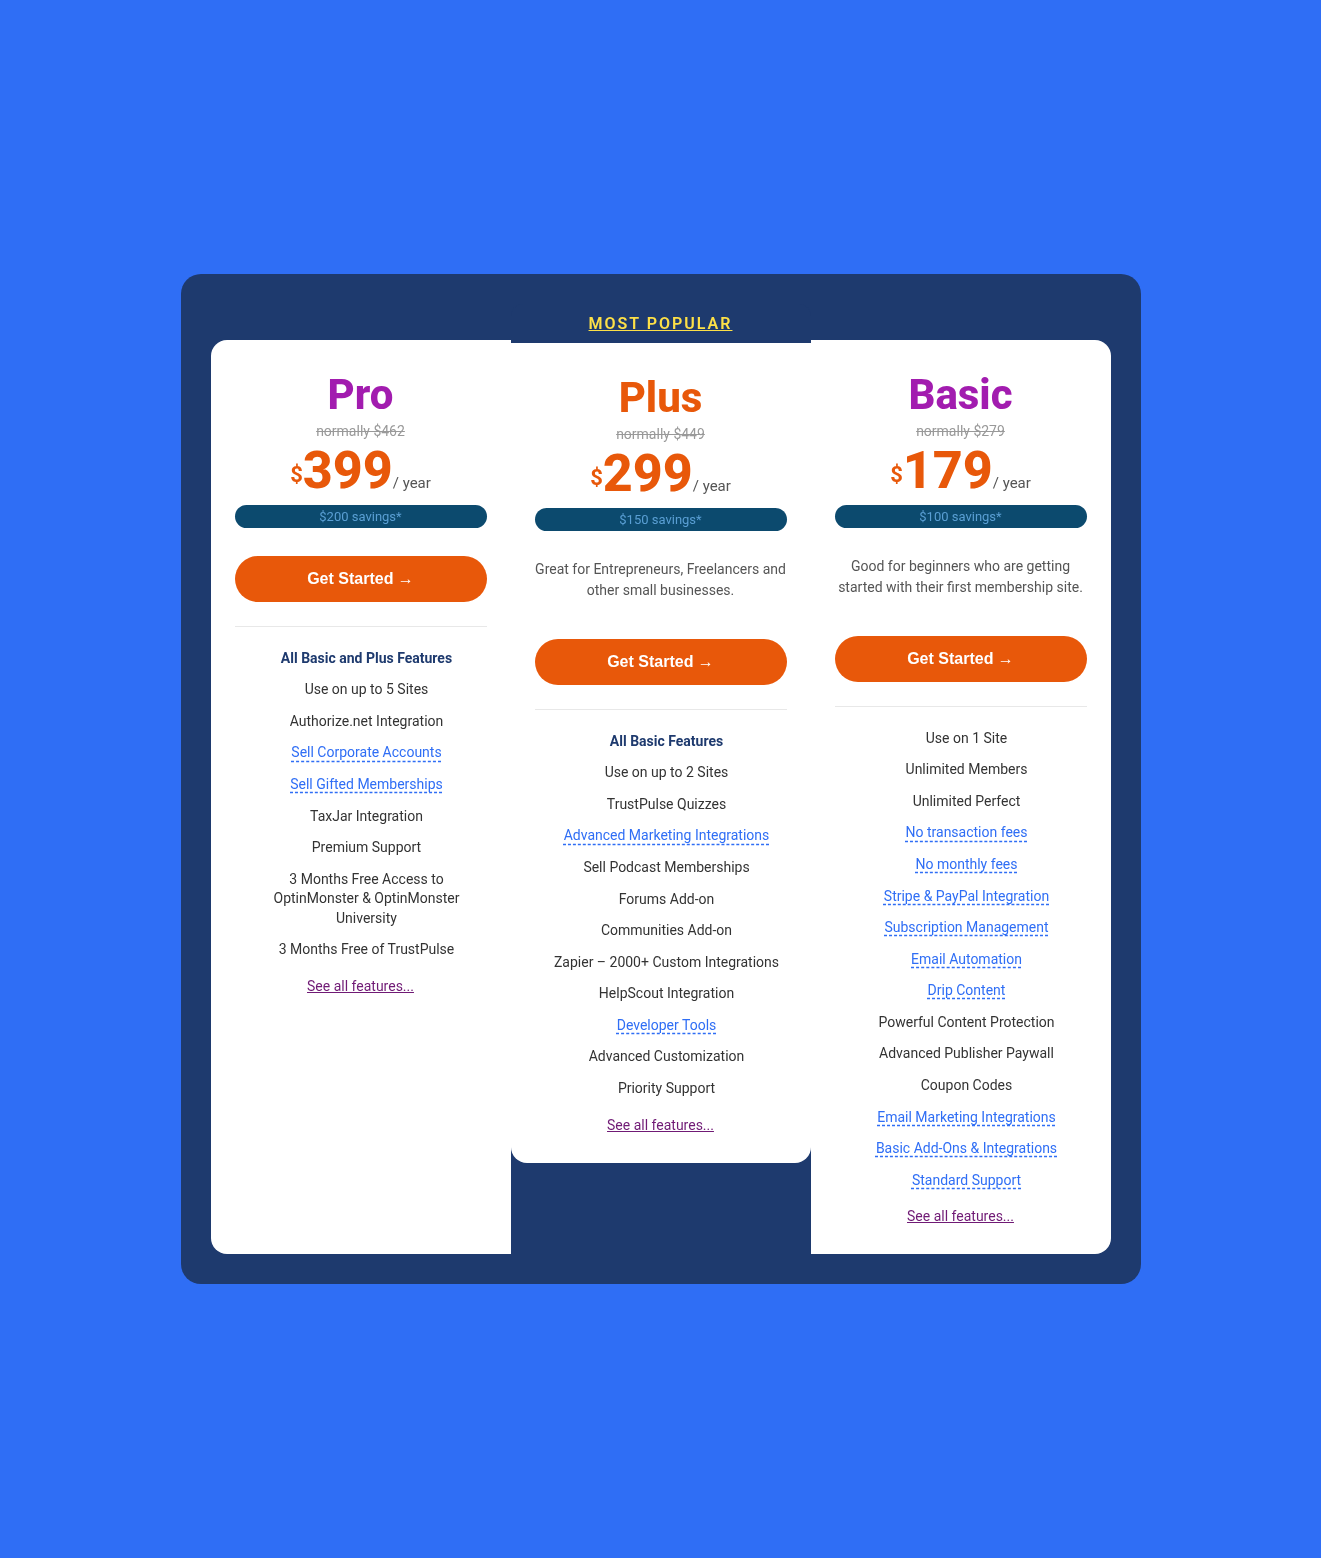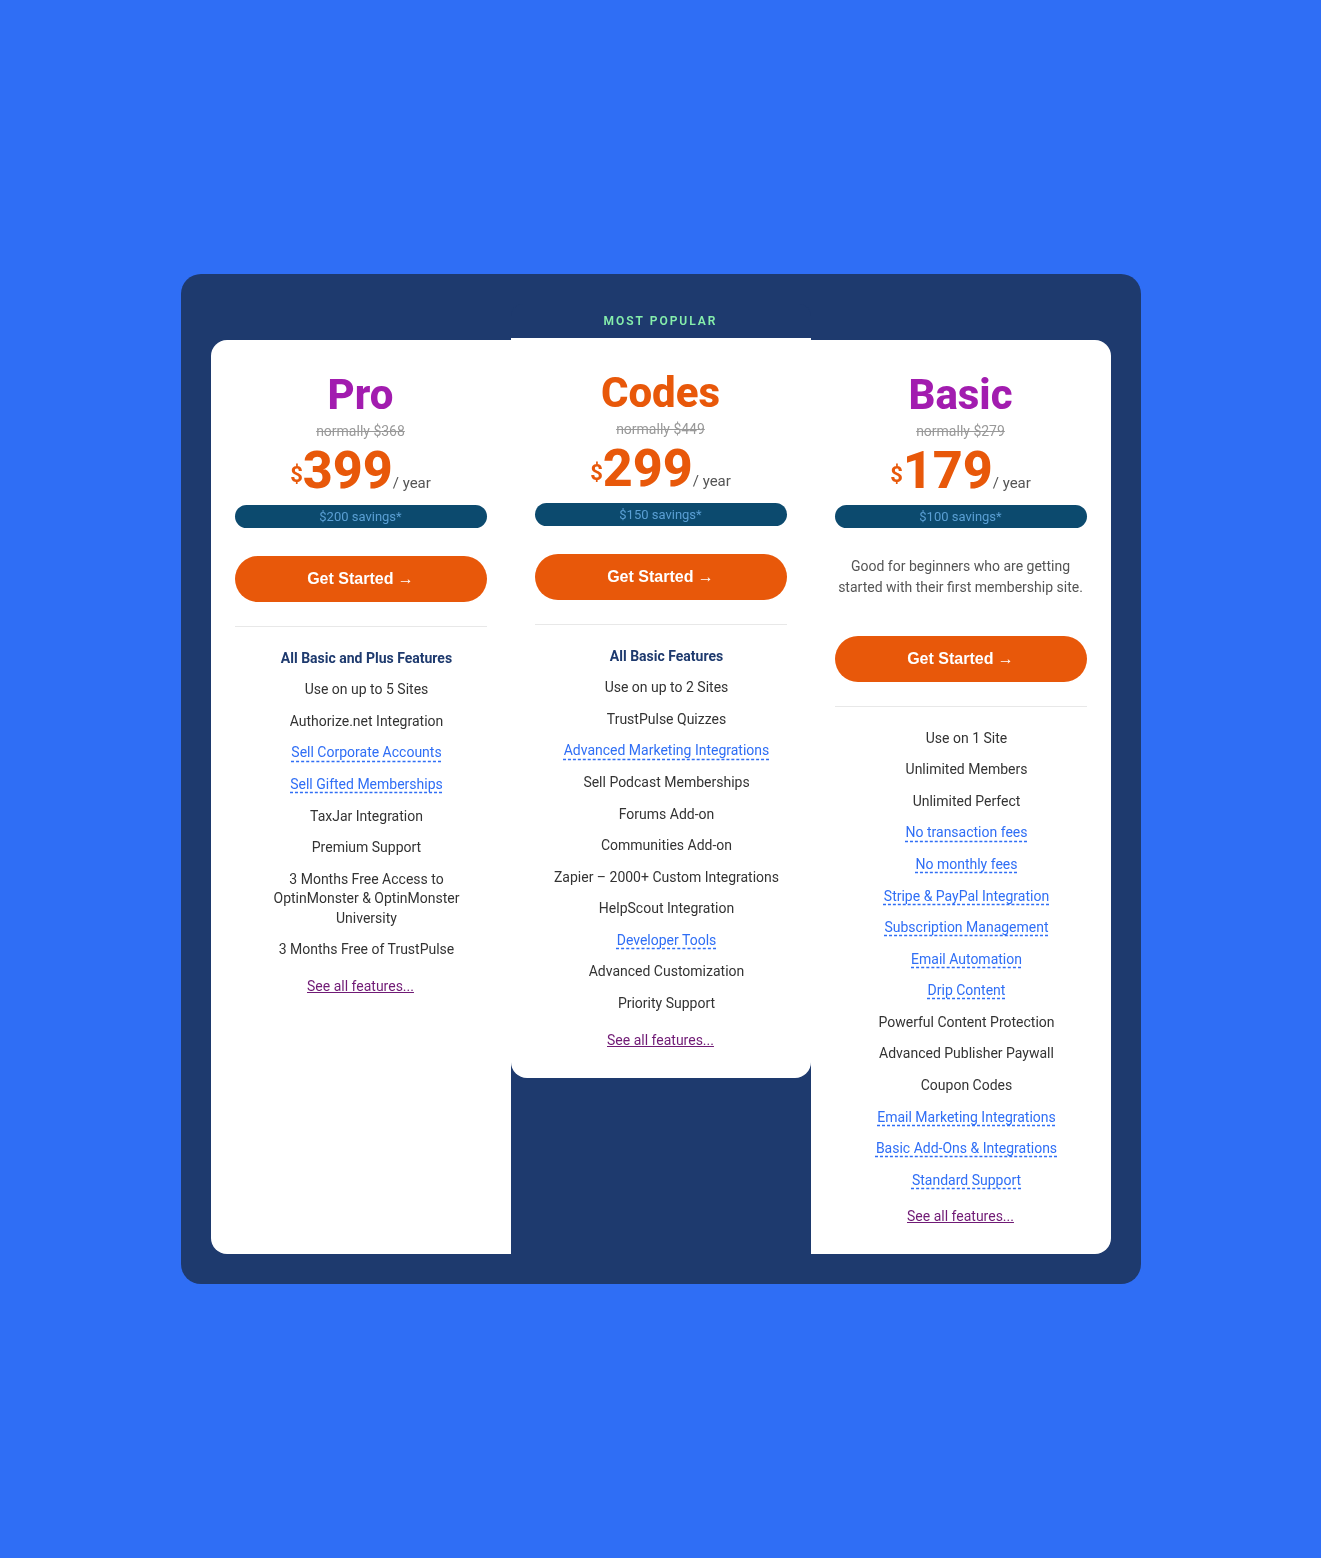--- a/index.html
+++ b/index.html
@@ -41,25 +41,26 @@
     }
     .plan-card.right {
       border-radius: 0 16px 16px 0;
       margin-top: 36px;
     }
     .most-popular-banner {
       background: #1e3a6e;
       text-align: center;
       padding: 10px;
       border-radius: 12px 12px 0 0;
-      color: #86efac;
-      font-size: 12px;
+      color: #fde047;
+      font-size: 16px;
       font-weight: 600;
       letter-spacing: 2px;
       text-transform: uppercase;
+      text-decoration: underline;
     }
     .plan-name {
       text-align: center;
       font-size: 42px;
       font-weight: 800;
       color: #a21caf;
       margin-bottom: 4px;
     }
     .plan-name.orange {
       color: #e8580a;
@@ -166,21 +167,21 @@
     }
   </style>
 </head>
 <body>
 
 <div class="outer-card">
   <div class="pricing-grid">
 
     <div class="plan-card left">
       <h2 class="plan-name">Pro</h2>
-      <p class="originally">normally $368</p>
+      <p class="originally">normally $462</p>
       <div class="price-row">
         <span class="price-dollar">$</span><span class="price-amount">399</span><span class="price-period">/ year</span>
       </div>
       <div class="savings-row">
         <span class="savings-badge">$200 savings*</span>
       </div>
       <button class="get-started-btn">Get Started →</button>
       <hr class="features-divider">
       <ul class="features-list">
         <li class="bold">All Basic and Plus Features</li>
@@ -192,28 +193,29 @@
         <li>Premium Support</li>
         <li>3 Months Free Access to OptinMonster &amp; OptinMonster University</li>
         <li>3 Months Free of TrustPulse</li>
       </ul>
       <a class="see-all-link" href="#">See all features...</a>
     </div>
 
     <div>
       <div class="most-popular-banner">MOST POPULAR</div>
       <div class="plan-card middle">
-        <h2 class="plan-name orange">Codes</h2>
+        <h2 class="plan-name orange">Plus</h2>
         <p class="originally">normally $449</p>
         <div class="price-row">
           <span class="price-dollar">$</span><span class="price-amount">299</span><span class="price-period">/ year</span>
         </div>
         <div class="savings-row">
           <span class="savings-badge">$150 savings*</span>
         </div>
+        <p class="plan-desc">Great for Entrepreneurs, Freelancers and other small businesses.</p>
         <button class="get-started-btn">Get Started →</button>
         <hr class="features-divider">
         <ul class="features-list">
           <li class="bold">All Basic Features</li>
           <li>Use on up to 2 Sites</li>
           <li>TrustPulse Quizzes</li>
           <li><a href="#">Advanced Marketing Integrations</a></li>
           <li>Sell Podcast Memberships</li>
           <li>Forums Add-on</li>
           <li>Communities Add-on</li>

